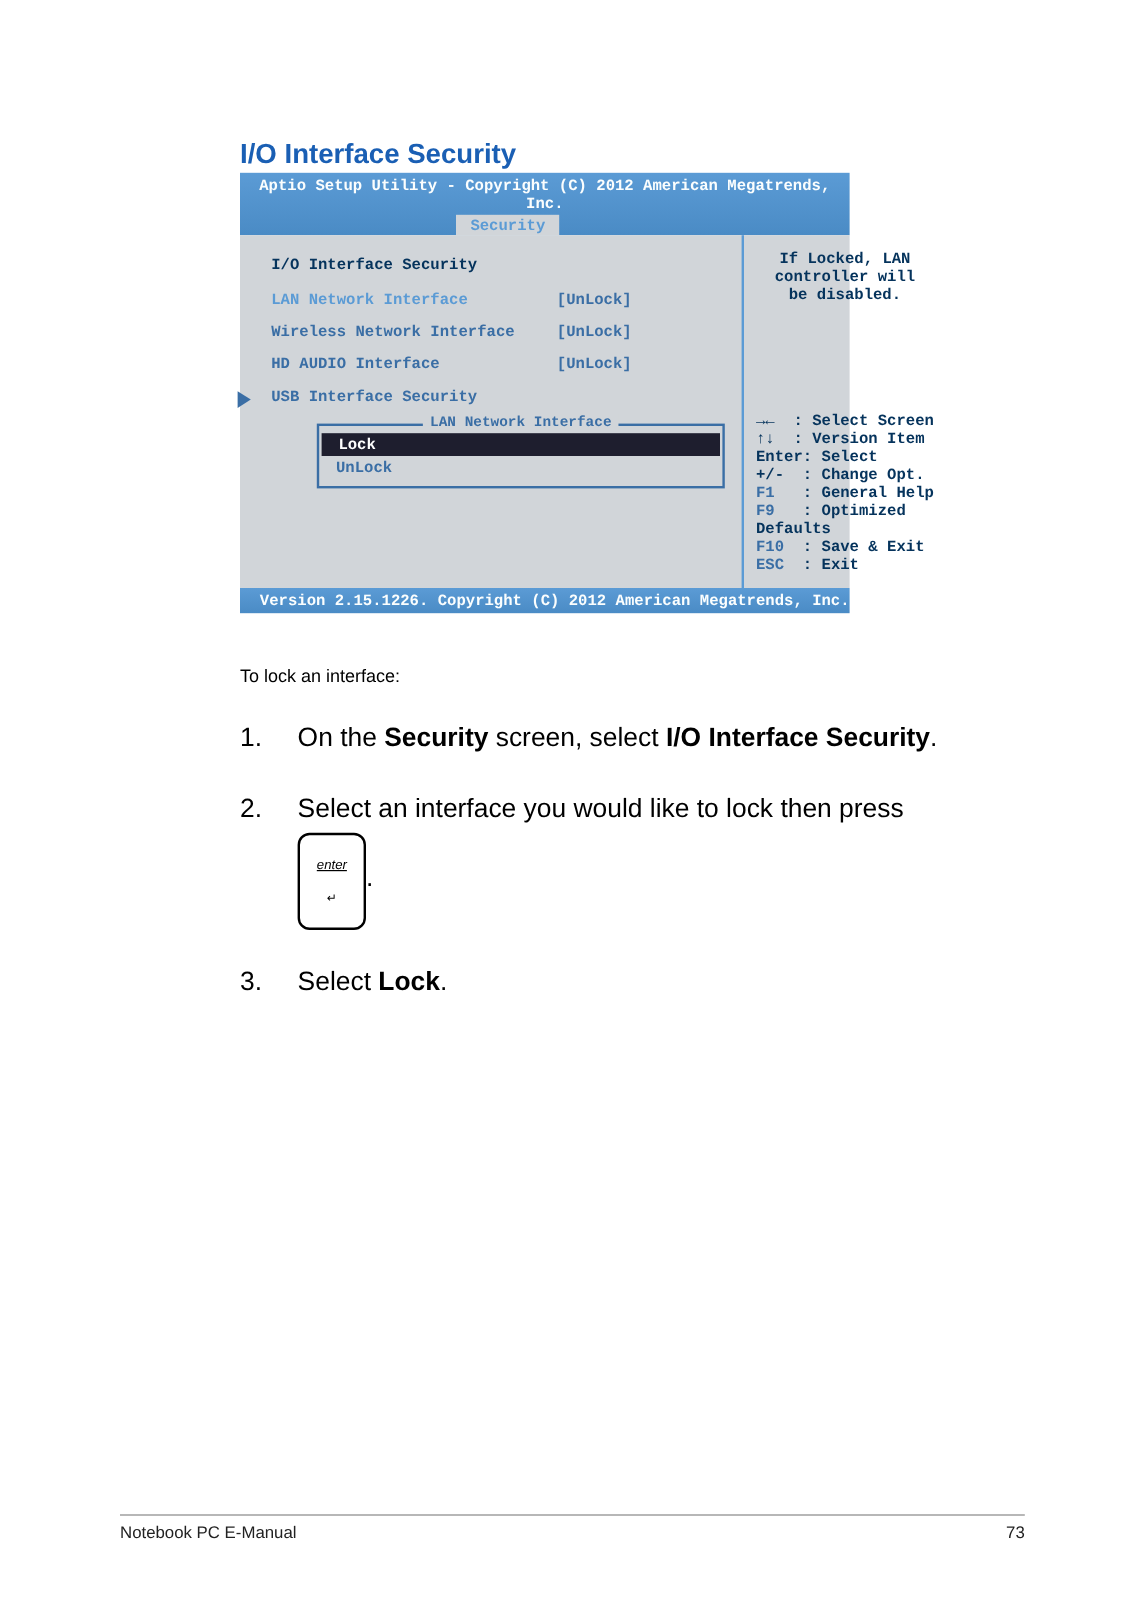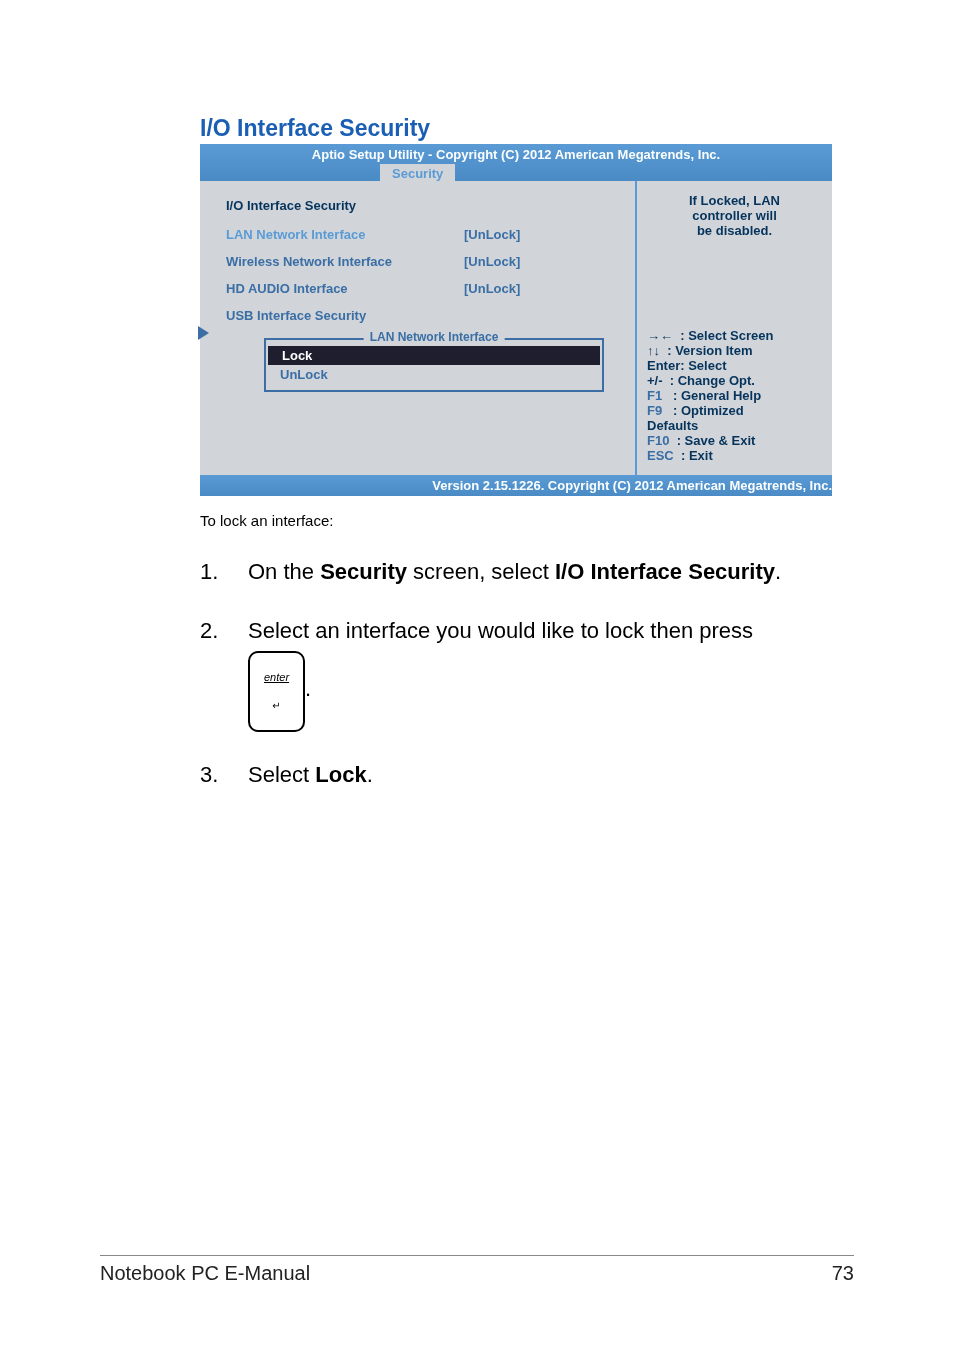--- a/index.html
+++ b/index.html
@@ -20,25 +20,25 @@
       font-size: 23px;
       margin-bottom: 2px;
     }
     .intro-text {
       font-size: 22px;
       line-height: 1.35;
       margin-bottom: 14px;
     }
     
     .bios {
-      width: 632px;
-      font-family: Liberation Sans, sans-serif;
+      width: 508px;
+      font-family: Liberation Mono, monospace;
       font-size: 13px;
       font-weight: bold;
-      margin-bottom: 16px;
+      margin-bottom: 44px;
     }
     .bios-header {
       background: linear-gradient(#5b9bd5, #4a8bc5);
       color: #fbfefe;
       text-align: center;
       padding: 3px 0 0 0;
     }
     .bios-header-title { padding-bottom: 2px; }
     .bios-tab-row {
       display: flex;
@@ -154,21 +154,21 @@
     
     .page-footer {
       position: absolute;
       bottom: 60px;
       left: 100px;
       right: 100px;
       border-top: 1px solid #888;
       padding-top: 6px;
       display: flex;
       justify-content: space-between;
-      font-size: 20px;
+      font-size: 14px;
       color: #222;
     }
     .bios-wrap { position: relative; }
     .submenu-tri {
       position: absolute;
       left: -2px;
       top: 182px;
       width: 0; height: 0;
       border-top: 7px solid transparent;
       border-bottom: 7px solid transparent;

